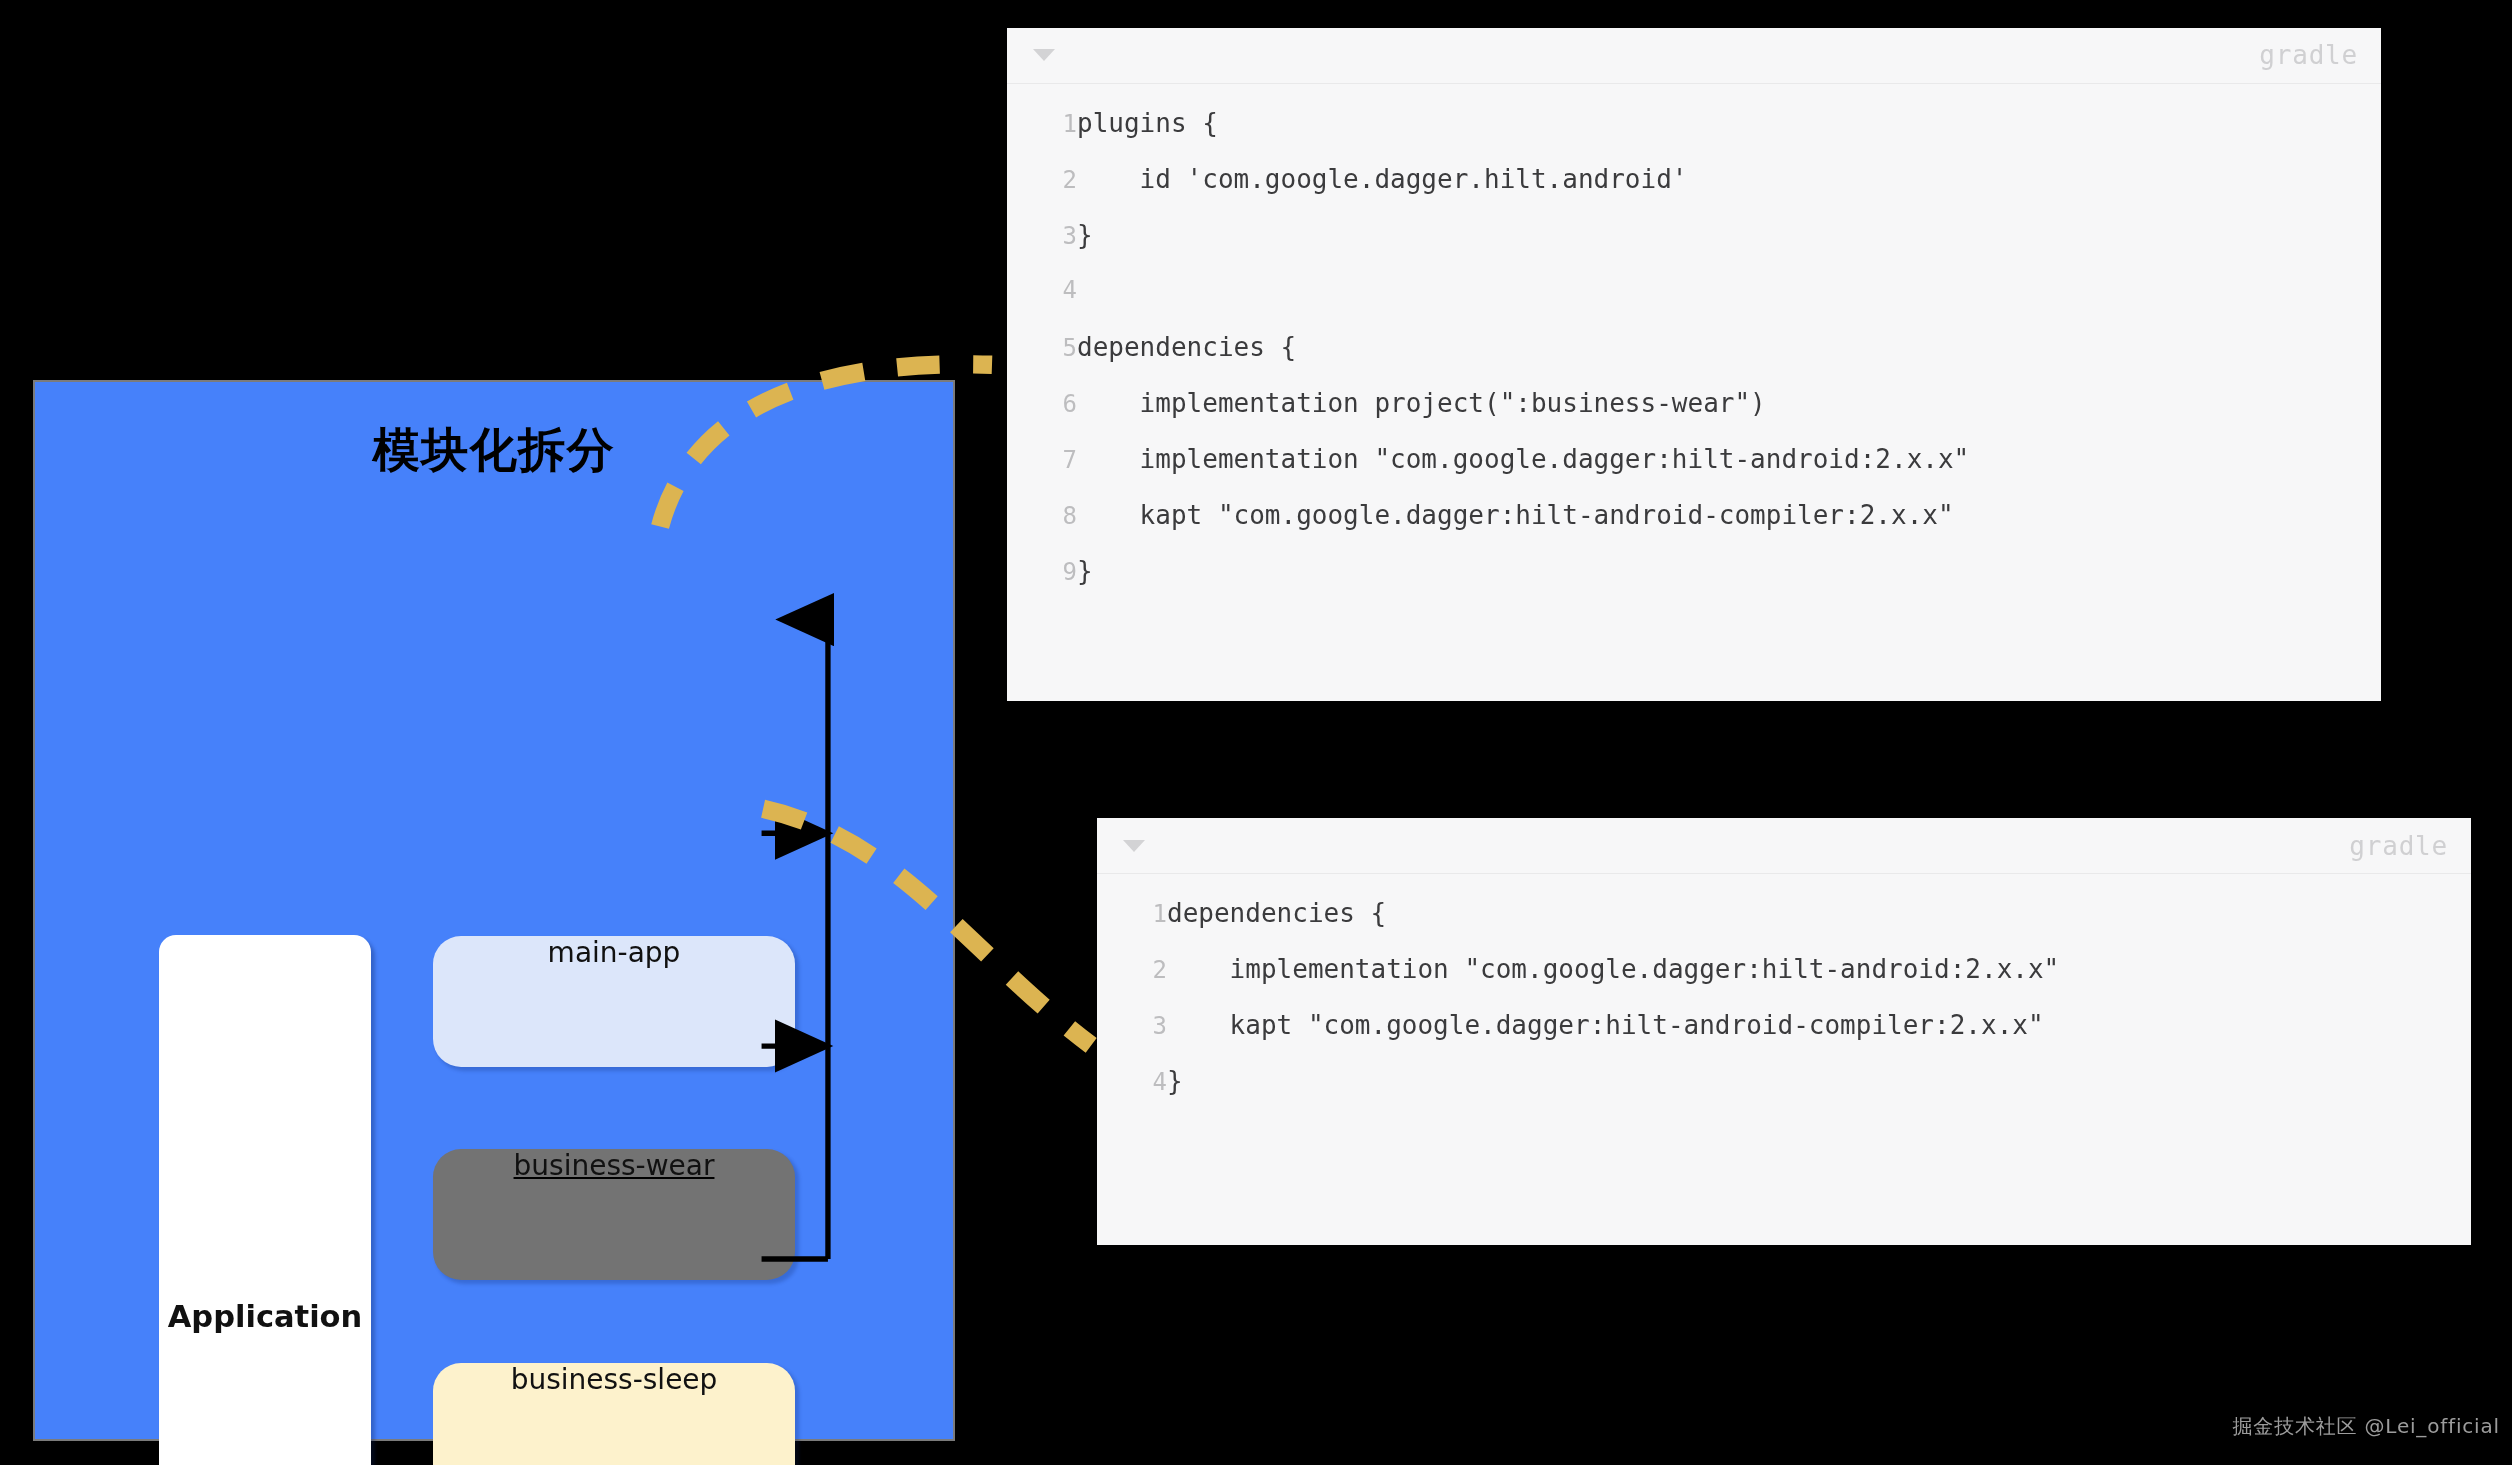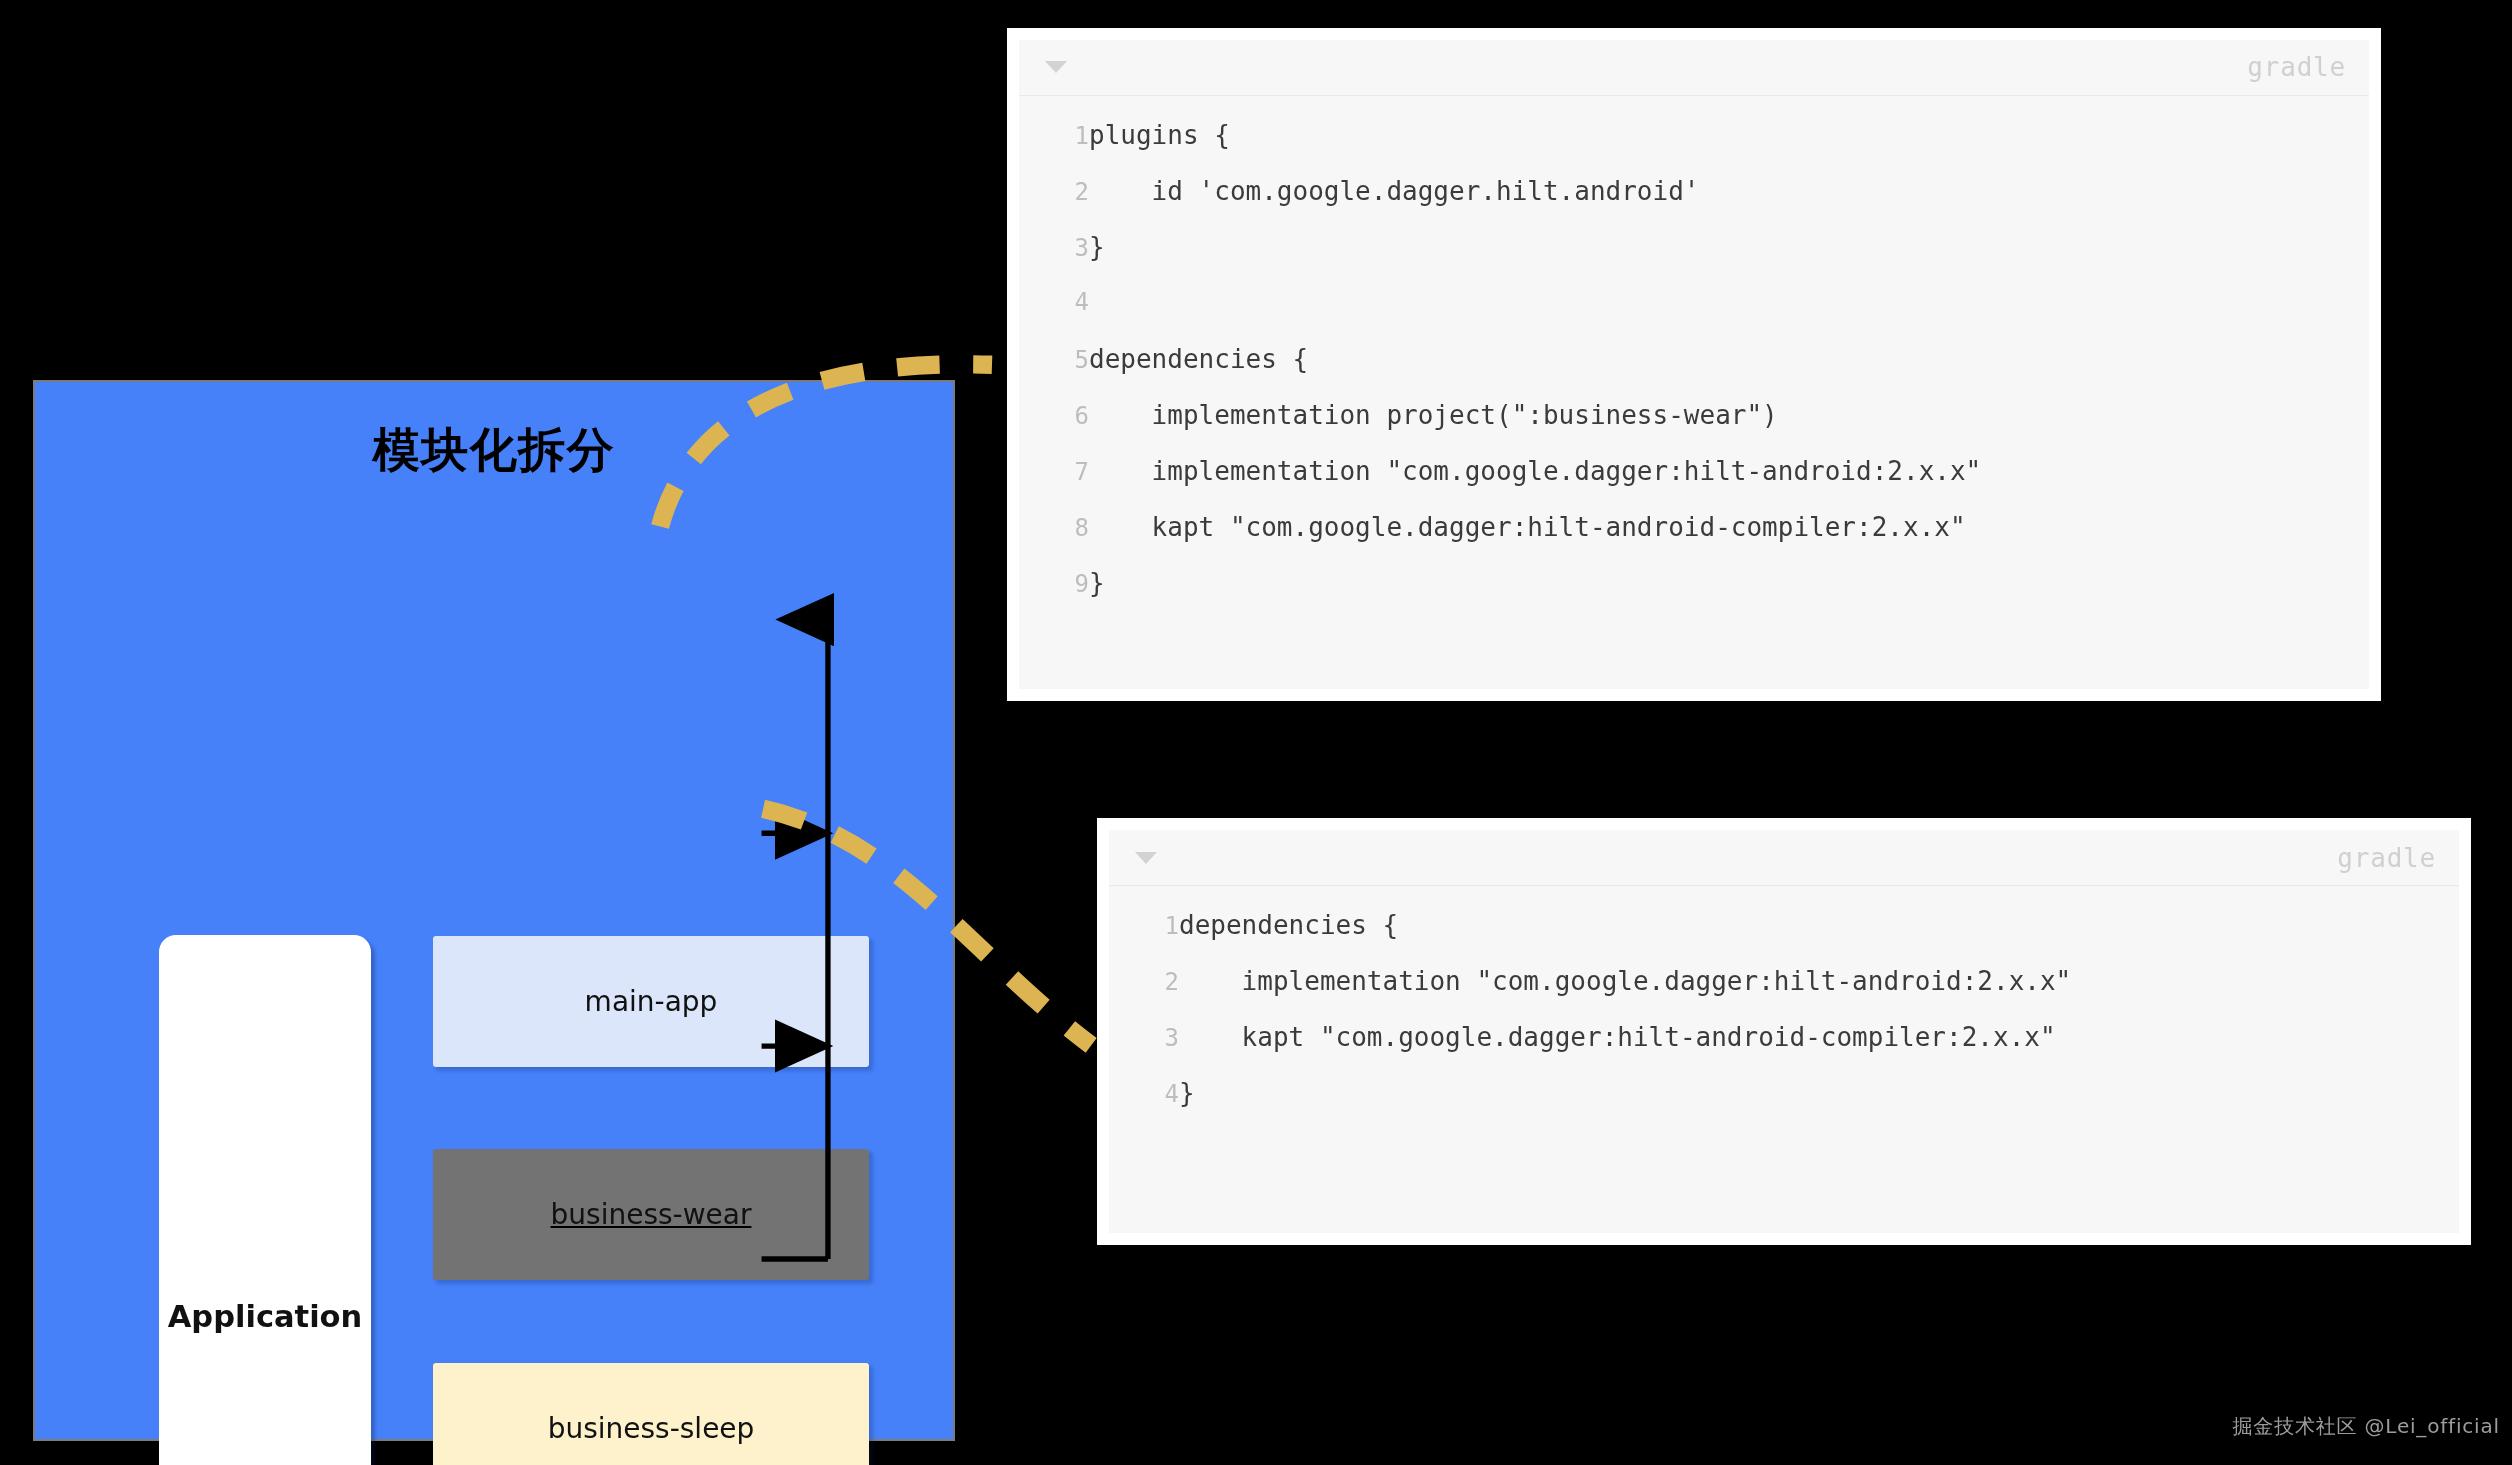--- a/index.html
+++ b/index.html
@@ -24,39 +24,39 @@
     box-shadow:3.8px 4.6px 3.8px rgba(10,30,90,.30);
     display:flex;align-items:center;justify-content:center;
   }
   #app-box .lbl{
     font-size:30.5px;font-weight:bold;color:#111;
     font-family:"DejaVu Sans","Liberation Sans",sans-serif;
     text-align:center;
   }
 
   .mod-box{
-    position:absolute;left:398px;width:436px;height:131px;border-radius:3px;
+    position:absolute;left:398px;width:362px;height:131px;border-radius:28px;
     box-shadow:3.1px 3.8px 3.8px rgba(10,30,90,.22);
-    display:flex;align-items:center;justify-content:center;
+    display:flex;justify-content:center;
   }
   .mod-box .lbl{font-size:28px;color:#111;font-family:"DejaVu Sans","Liberation Sans",sans-serif;}
   #mod-0{top:554px;background:#DCE6FA;}
   #mod-1{top:767px;background:#D5E8D4;}
   #mod-2{top:981px;background:#FDF2CC;}
 
   
   #arrows{position:absolute;left:0;top:0;width:2512px;height:1465px;pointer-events:none;}
 
   
   #dashes{position:absolute;left:0;top:0;width:2512px;height:1465px;pointer-events:none;}
 
   
   .code-panel{
     position:absolute;background:#ffffff;box-sizing:border-box;
-    padding:12px;
+    padding:0;
   }
   .code-inner{background:#f7f7f8;width:100%;height:100%;box-sizing:border-box;}
   .code-head{
     position:relative;height:56px;display:flex;align-items:center;
     border-bottom:1.5px solid #e9e9ea;box-sizing:border-box;
   }
   .caret{
     width:0;height:0;margin-left:26px;
     border-left:11.4px solid transparent;border-right:11.4px solid transparent;
     border-top:12.2px solid #d3d3d5;

